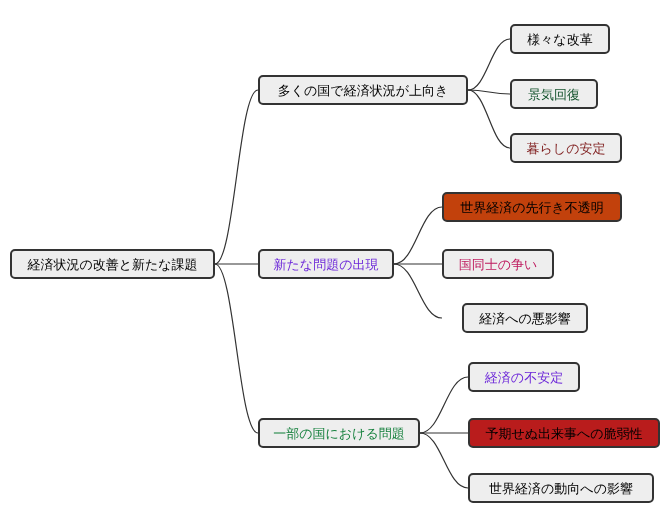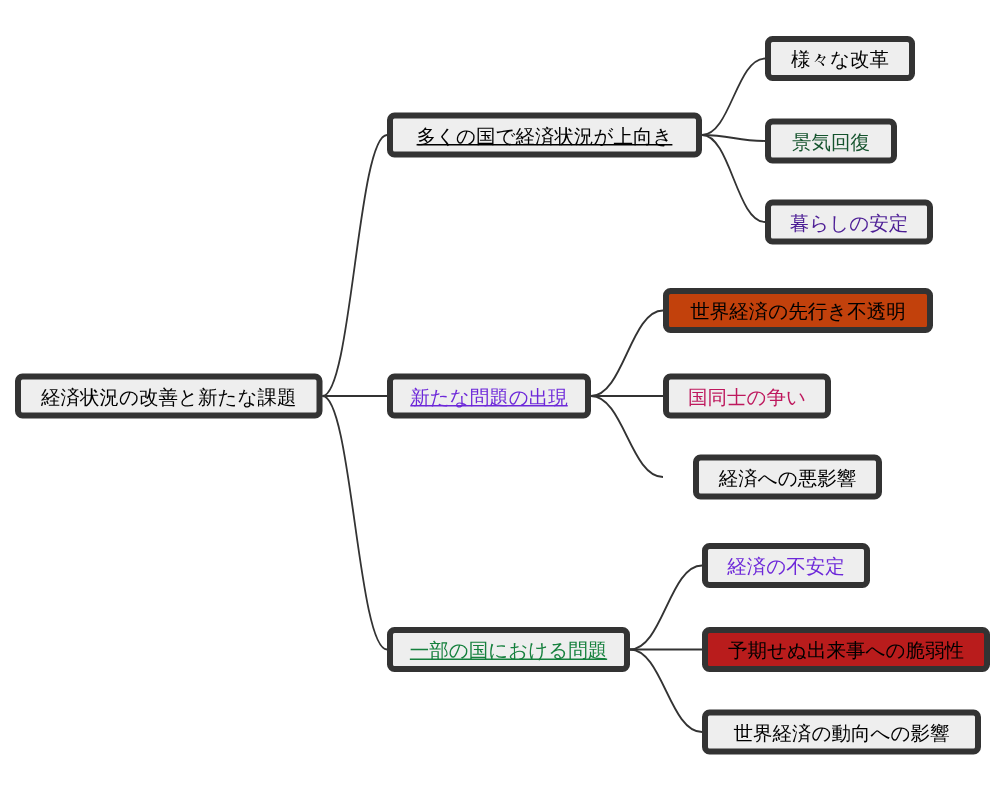--- a/index.html
+++ b/index.html
@@ -22,38 +22,37 @@
     position: absolute;
     left: 0;
     top: 0;
     width: 670px;
     height: 527px;
   }
   .node {
     position: absolute;
     box-sizing: border-box;
     background: #eeeeee;
-    border: 4px solid #c2410c;
+    border: 2px solid #c2410c;
     border-radius: 5px;
     color: #000000;
     display: flex;
     align-items: center;
     justify-content: center;
     text-align: center;
     white-space: nowrap;
     line-height: 1;
     font-size: 13px;
     padding: 0 24px;
   }
   .node.root-node {
     font-size: 13px;
   }
   .node.level1 {
     font-size: 13px;
-    text-decoration: underline;
   }
   .node.level2 {
     font-size: 13px;
   }
 </style>
 </head>
 <body>
 
 <div id="mindmap-root">
   <svg id="edges-layer" viewBox="0 0 670 527" xmlns="http://www.w3.org/2000/svg">
@@ -82,21 +81,21 @@
       </div>
       <div class="node level1" style="left: 258px; top: 418px; width: 162px; height: 30px; background: rgb(238, 238, 238); border-color: rgb(51, 51, 51); color: #15803d;">
         <span>一部の国における問題</span>
       </div>
       <div class="node level2" style="left: 510px; top: 24px; width: 100px; height: 30px; background: rgb(238, 238, 238); border-color: rgb(51, 51, 51); color: rgb(0, 0, 0);">
         <span>様々な改革</span>
       </div>
       <div class="node level2" style="left: 510px; top: 79px; width: 88px; height: 30px; background: rgb(238, 238, 238); border-color: rgb(51, 51, 51); color: #14532d;">
         <span>景気回復</span>
       </div>
-      <div class="node level2" style="left: 510px; top: 133px; width: 112px; height: 30px; background: rgb(238, 238, 238); border-color: rgb(51, 51, 51); color: #4c1d95;">
+      <div class="node level2" style="left: 510px; top: 133px; width: 112px; height: 30px; background: rgb(238, 238, 238); border-color: rgb(51, 51, 51); color: #7f1d1d;">
         <span>暮らしの安定</span>
       </div>
       <div class="node level2" style="left: 442px; top: 192px; width: 180px; height: 30px; background: #c2410c; border-color: rgb(51, 51, 51); color: rgb(0, 0, 0);">
         <span>世界経済の先行き不透明</span>
       </div>
       <div class="node level2" style="left: 442px; top: 249px; width: 112px; height: 30px; background: rgb(238, 238, 238); border-color: rgb(51, 51, 51); color: #be185d;">
         <span>国同士の争い</span>
       </div>
       <div class="node level2" style="left: 442px; top: 303px; width: 126px; height: 30px; background: rgb(238, 238, 238); border-color: rgb(51, 51, 51); color: rgb(0, 0, 0); margin-left: 20px;">
         <span>経済への悪影響</span>

